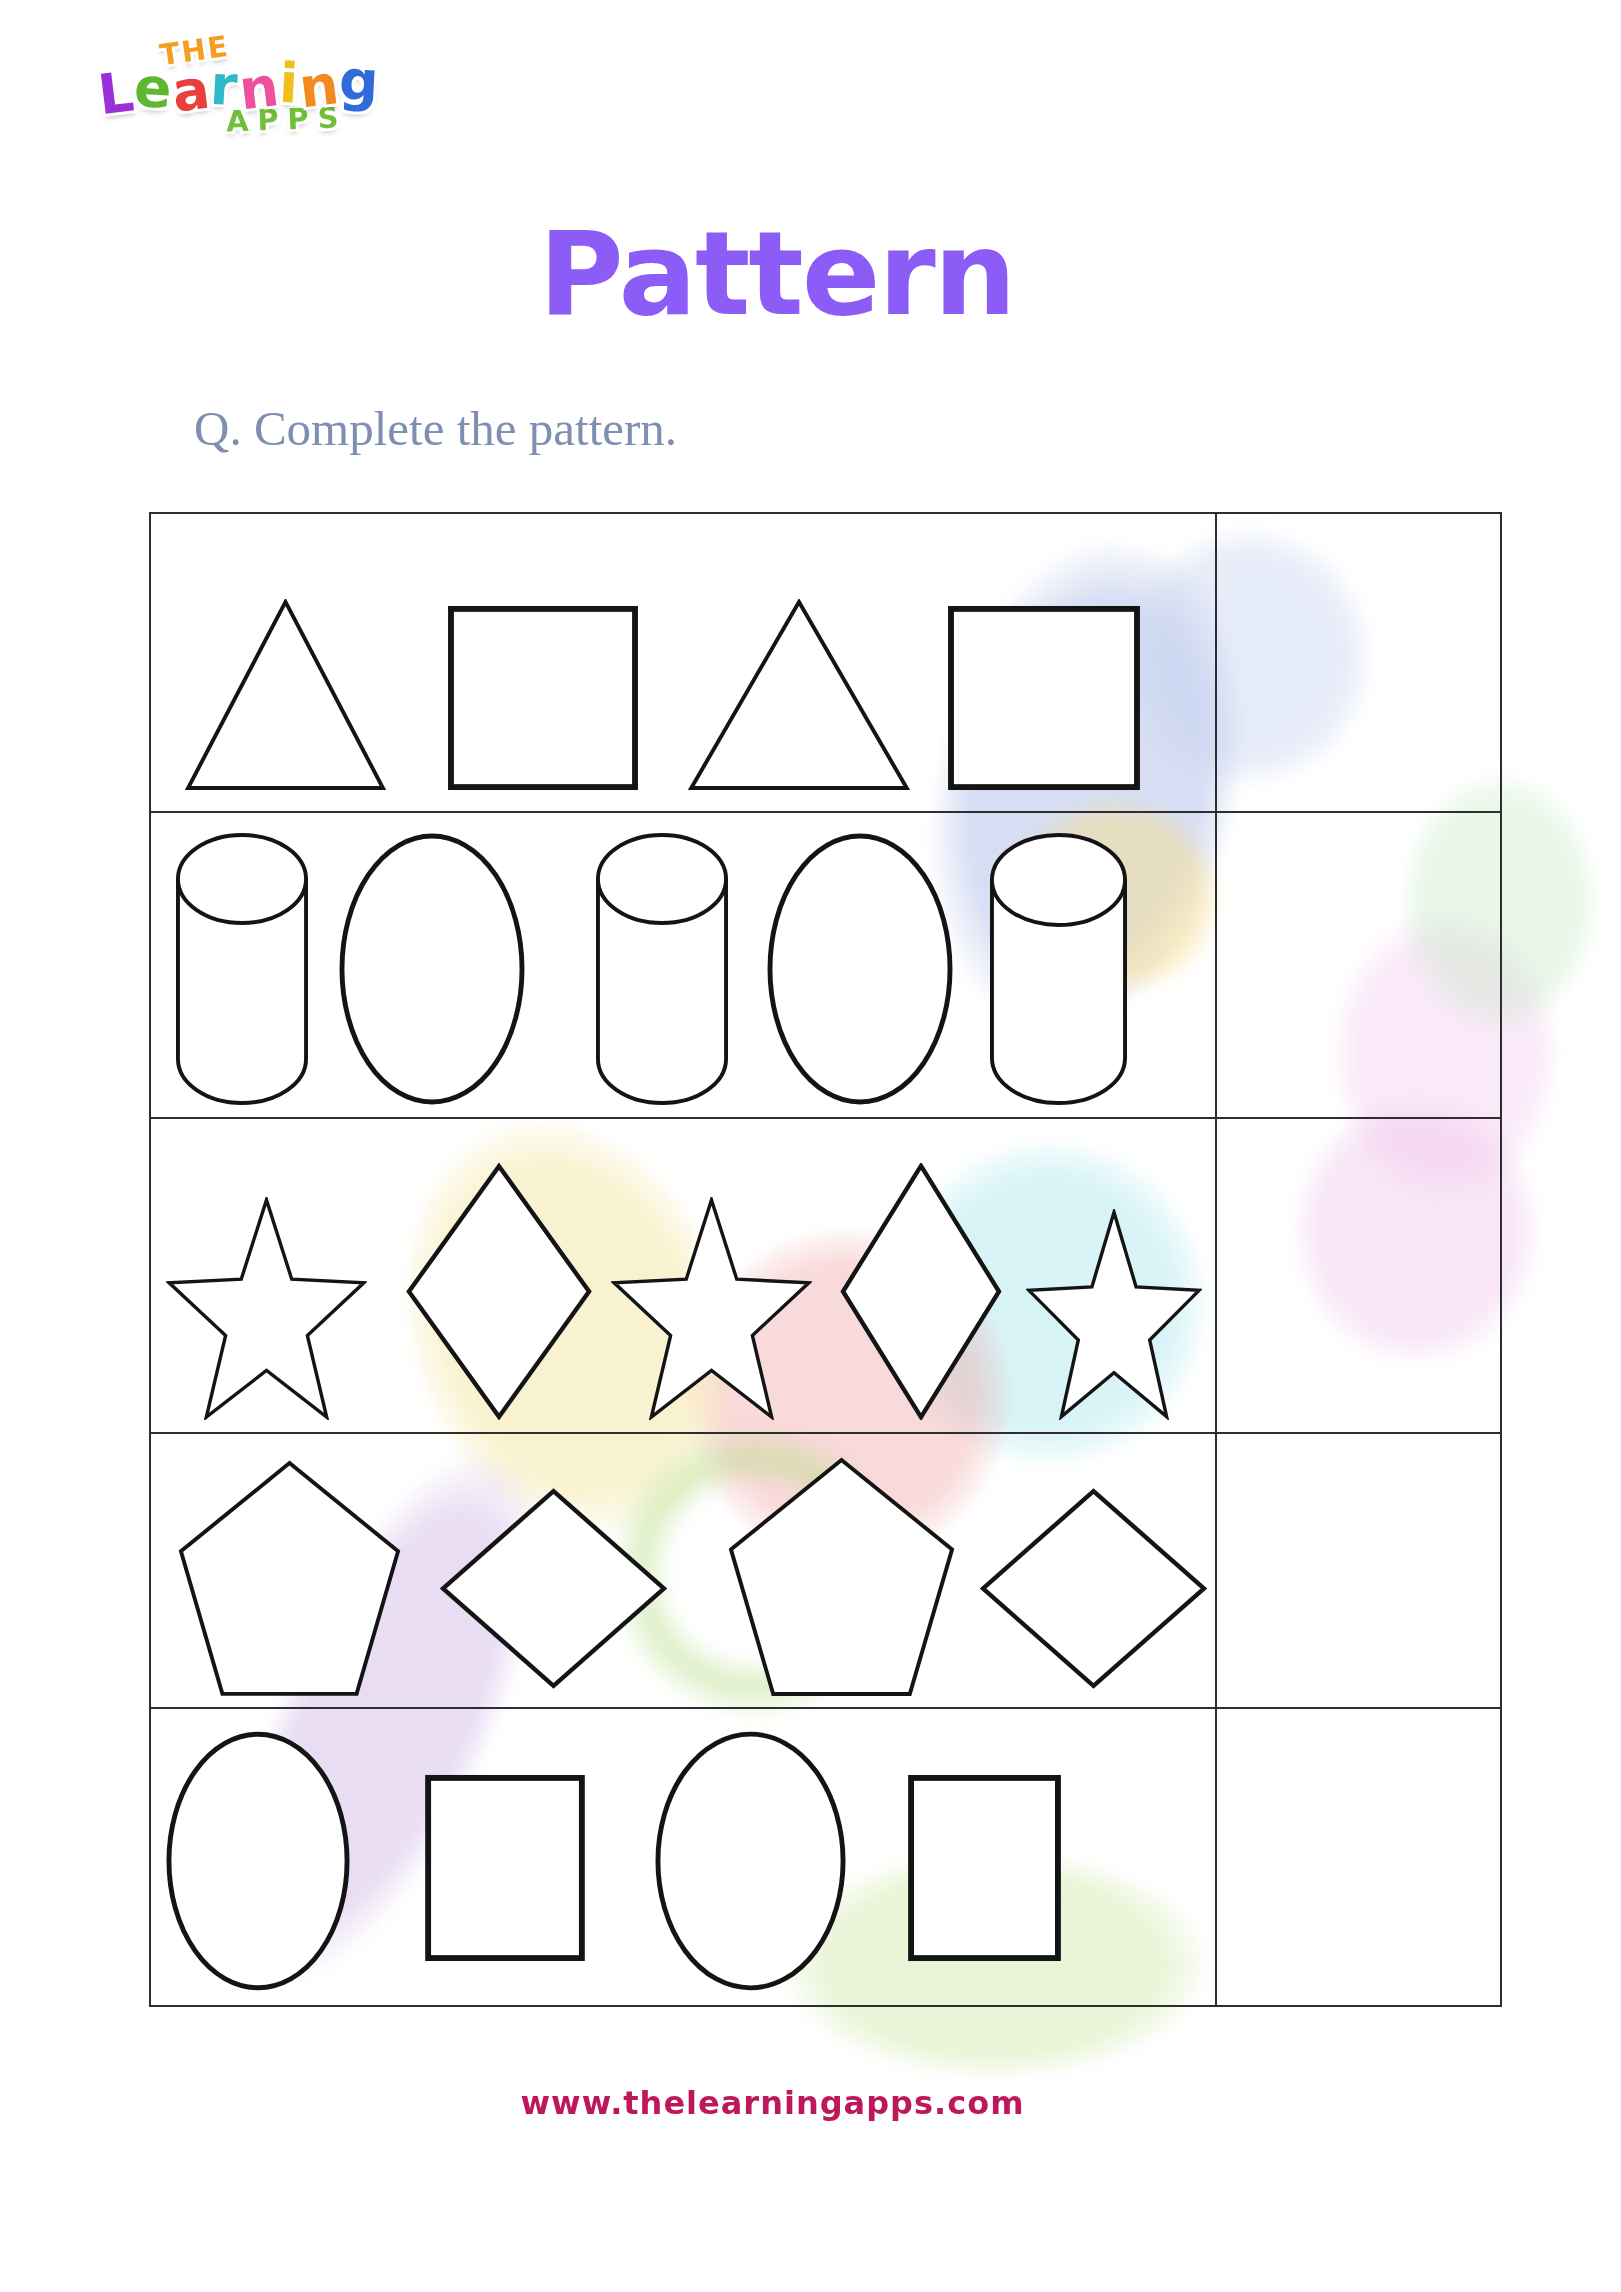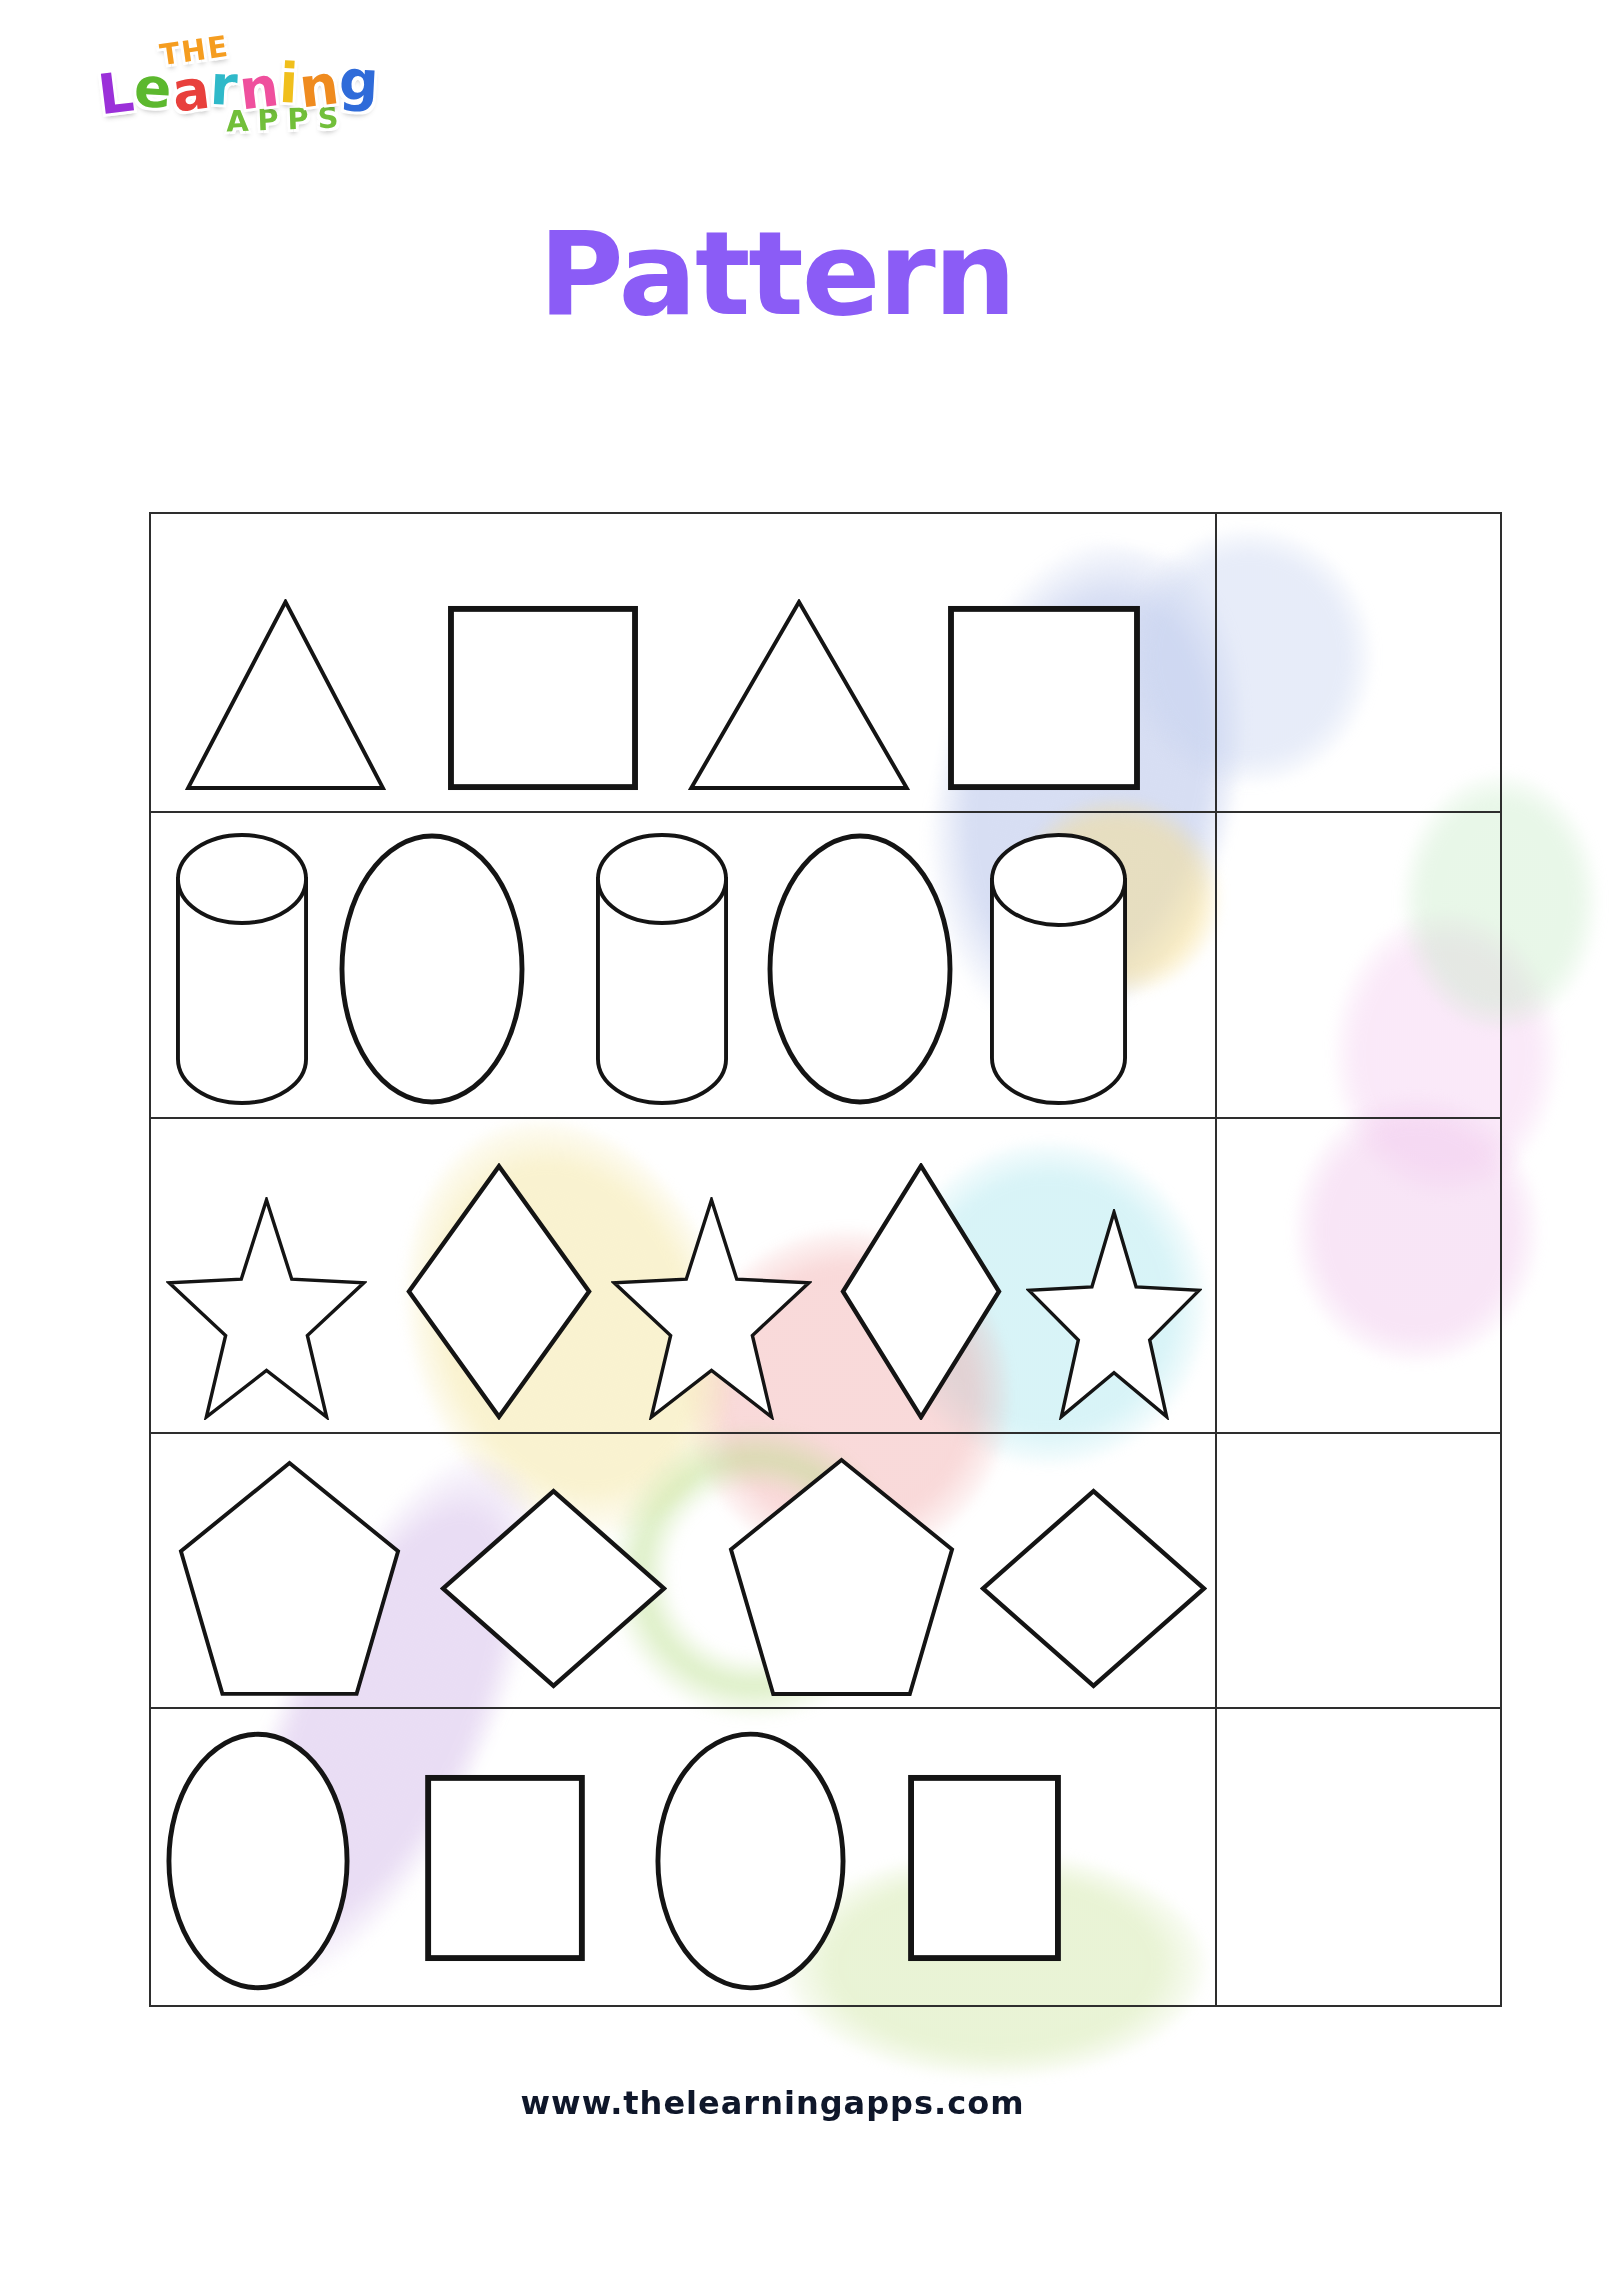--- a/index.html
+++ b/index.html
@@ -60,20 +60,21 @@
       <div class="wm" style="left: 1402px; top: 774px; width: 196px; height: 255px; background: radial-gradient(rgba(190, 232, 190, 0.35) 0%, rgba(190, 232, 190, 0.35) 55%, transparent 75%);"></div>
     </div>
 
   <div class="logo">
     <div class="the"><span style="color: rgb(245, 157, 32);">T</span><span style="color: rgb(245, 157, 32);">H</span><span style="color: rgb(245, 157, 32);">E</span></div>
     <div class="learning"><span style="color: rgb(155, 48, 217);">L</span><span style="color: rgb(92, 184, 46);">e</span><span style="color: rgb(232, 64, 60);">a</span><span style="color: rgb(47, 185, 201);">r</span><span style="color: rgb(239, 79, 157);">n</span><span style="color: rgb(240, 191, 28);">i</span><span style="color: rgb(239, 139, 31);">n</span><span style="color: rgb(47, 107, 217);">g</span></div>
     <div class="apps"><span style="color: rgb(114, 191, 58);">A</span><span style="color: rgb(114, 191, 58);">P</span><span style="color: rgb(114, 191, 58);">P</span><span style="color: rgb(114, 191, 58);">S</span></div>
   </div>
 
   <div class="title" style="color: #8b5cf6;">Pattern</div>
+  <div class="question" style="color: rgb(127, 143, 178);">Q. Complete the pattern.</div>
 
   <div class="sheet">
       <div class="trow" style="height: 297px;">
         <div class="shapes-cell" style="padding-bottom: 19.6px;">
           <span class="shape" style="margin-left: 34px;">
             <svg width="201" height="192" viewBox="0 0 205 196">
               <polygon points="102.5,3.0 202.0,193.0 3.0,193.0" fill="#fff" stroke="#141414" stroke-width="4" stroke-linejoin="miter"></polygon>
             </svg>
           </span>
           <span class="shape" style="margin-left: 61px;">
@@ -202,15 +203,15 @@
           <span class="shape" style="margin-left: 61px; margin-bottom: 29px;">
             <svg width="155" height="188" viewBox="0 0 158 192">
               <rect x="4" y="4" width="150" height="184" fill="#fff" stroke="#141414" stroke-width="6"></rect>
             </svg>
           </span>
         </div>
         <div class="answer-cell"></div>
       </div>
     </div>
 
-  <div class="footer" style="color: #0f172a;">www.thelearningapps.com</div>
+  <div class="footer" style="color: #be185d;">www.thelearningapps.com</div>
 </div>
 
 
 </body></html>

